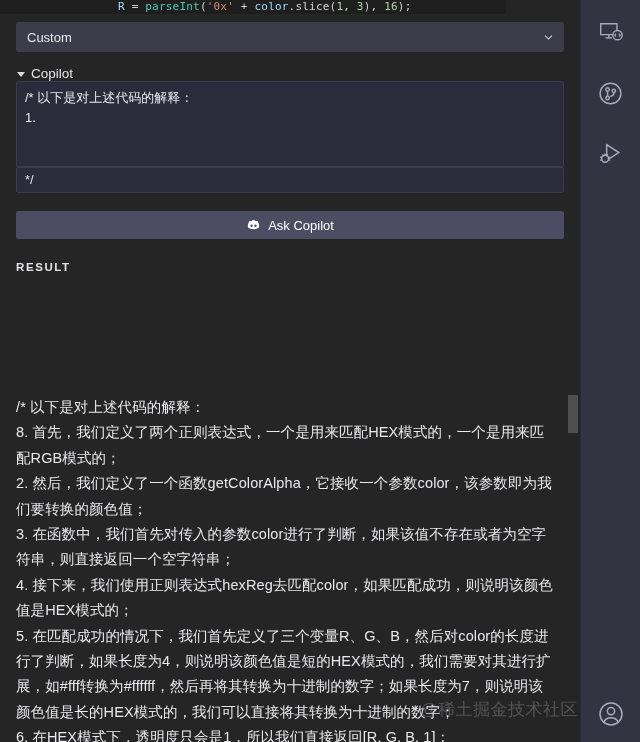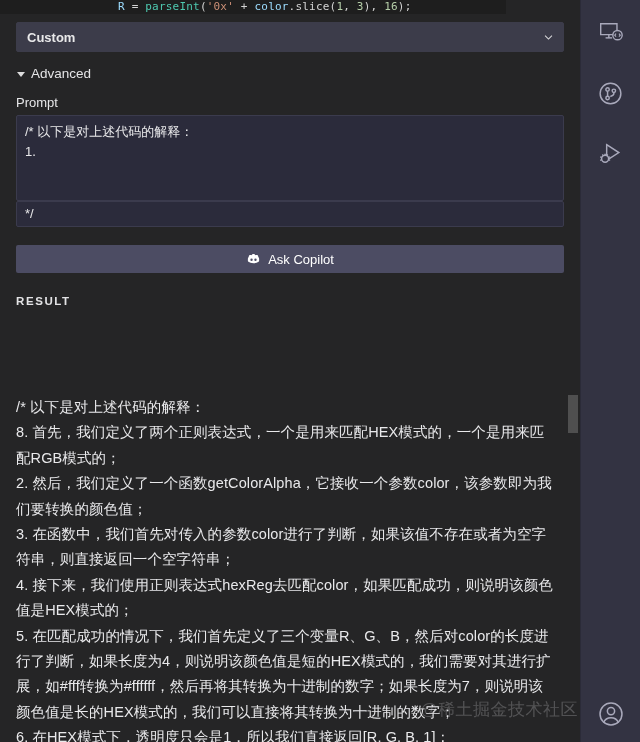--- a/index.html
+++ b/index.html
@@ -62,21 +62,20 @@
     height: 30px;
     background: #3c3c4a;
     border: 1px solid #3c3c4a;
     border-radius: 2px;
     display: flex;
     align-items: center;
     padding: 0 28px 0 10px;
     color: #e9e9ea;
     font-size: 13px;
     cursor: pointer;
-    font-weight: bold;
   }
   .vs-select .chev {
     position: absolute;
     right: 9px; top: 50%;
     transform: translateY(-50%);
     width: 11px; height: 11px;
     color: #d6d6d8;
   }
   .vs-select .chev svg { display: block; }
 
@@ -270,24 +269,23 @@
           </span>
         </div>
       </div>
 
       <div class="section-head">
         <span class="twisty">
           <svg viewBox="0 0 10 10" width="10" height="10" fill="currentColor">
             <path d="M1 3 L9 3 L5 8 Z"></path>
           </svg>
         </span>
-        <span>Advanced</span>
+        <span>Copilot</span>
       </div>
 
-      <div class="field-label">Prompt</div>
       <div class="vs-textarea">/* 以下是对上述代码的解释：
 1. </div>
 
       <div class="vs-input">*/</div>
 
       <button class="btn-primary">
         <span class="copilot-glyph">
           <svg viewBox="0 0 16 16" width="15" height="15" fill="currentColor">
             <path d="M8 2.2c-1.0 0-1.55.5-1.9 1.15C5.5 3.1 4.7 3 4.05 3.3c-.8.36-1.1 1.2-1.15 2.05C2.3 5.7 2 6.35 2 7.2v2.0c0 .55.28 1.0.72 1.33C3.78 11.3 5.72 12 8 12s4.22-.7 5.28-1.47c.44-.33.72-.78.72-1.33v-2.0c0-.85-.3-1.5-.9-1.85-.05-.85-.35-1.69-1.15-2.05C11.3 3 10.5 3.1 9.9 3.35 9.55 2.7 9 2.2 8 2.2z"></path>
             <circle cx="5.9" cy="8.3" r="1.25" fill="#4c4c63"></circle>

